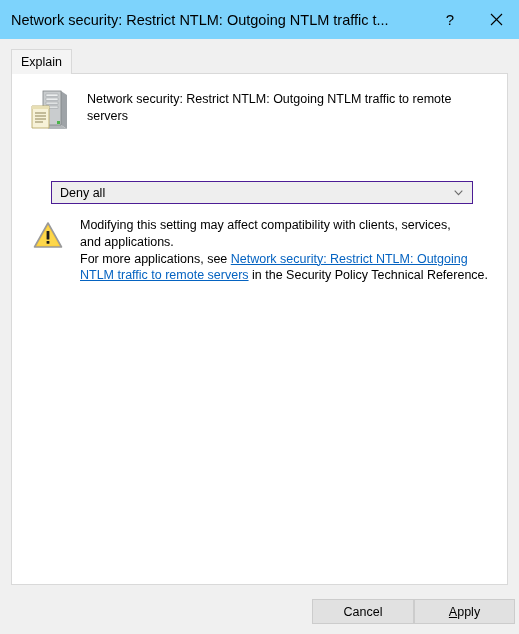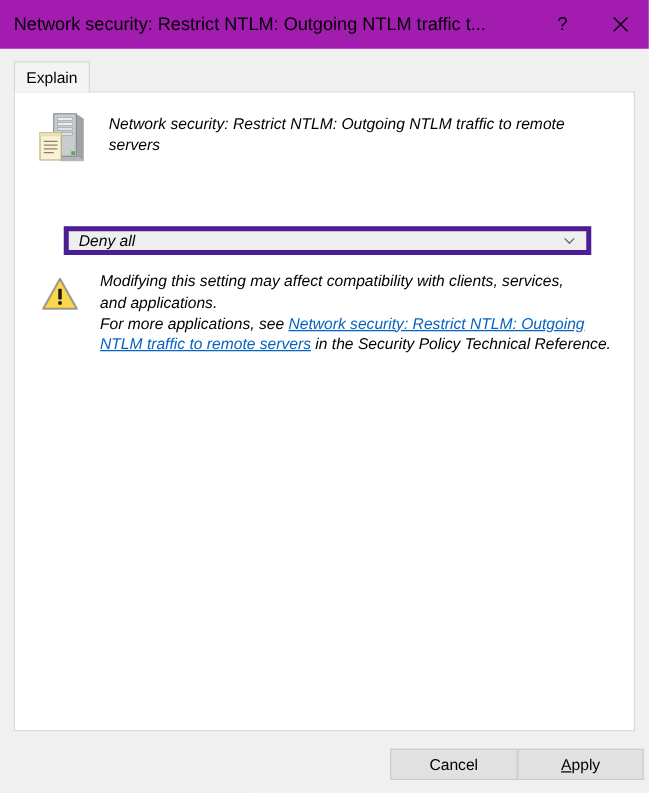--- a/index.html
+++ b/index.html
@@ -15,21 +15,21 @@
     color: #000000;
     overflow: hidden;
     position: relative;
   }
 
   
   .titlebar {
     position: absolute;
     left: 0; top: 0;
     width: 519px; height: 39px;
-    background: #a21caf;
+    background: #7dd3fc;
     display: flex;
     align-items: center;
   }
   .title-text {
     position: absolute;
     left: 11px;
     top: 11px;
     font-size: 14.5px;
     line-height: 18px;
     color: #000000;
@@ -99,21 +99,20 @@
   .panel {
     position: absolute;
     left: 11px;
     top: 73px;
     width: 497px;
     height: 512px;
     box-sizing: border-box;
     background: #ffffff;
     border: 1px solid #d9d9d9;
     z-index: 2;
-    font-style: italic;
   }
 
   
   .policy-header {
     position: absolute;
     left: 0; top: 0;
     width: 100%;
     display: flex;
     padding: 12px 10px 0 10px;
     box-sizing: border-box;
@@ -140,21 +139,21 @@
     left: 39px;
     top: 107px;
     width: 422px;
     height: 23px;
   }
   .combo {
     width: 100%;
     height: 100%;
     box-sizing: border-box;
     background: #eeeeee;
-    border: 4px solid #4c1d95;
+    border: 1px solid #4c1d95;
     display: flex;
     align-items: center;
     padding-left: 8px;
     font-size: 12.5px;
     color: #000;
     cursor: default;
     position: relative;
   }
   .combo-arrow {
     position: absolute;

